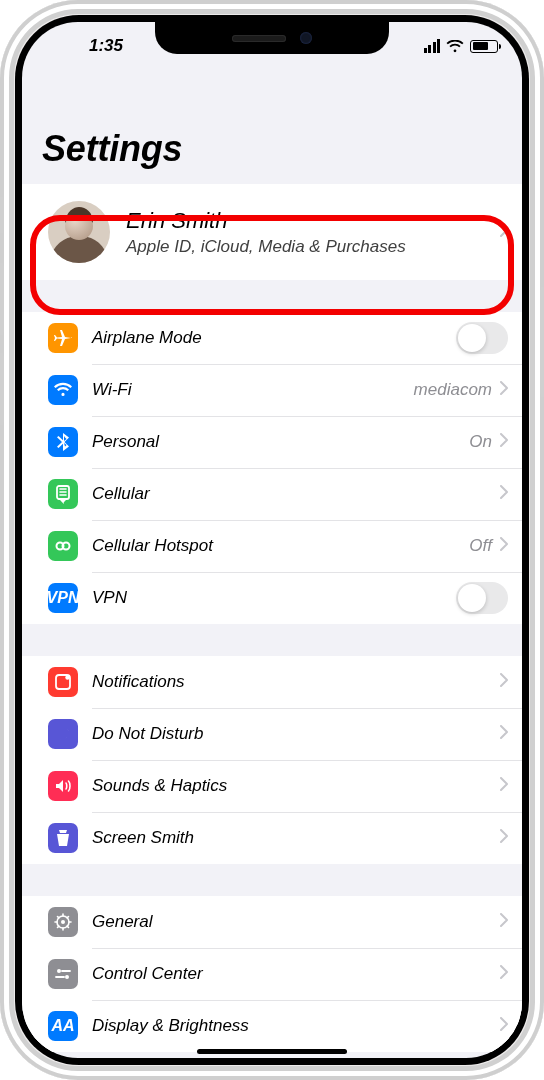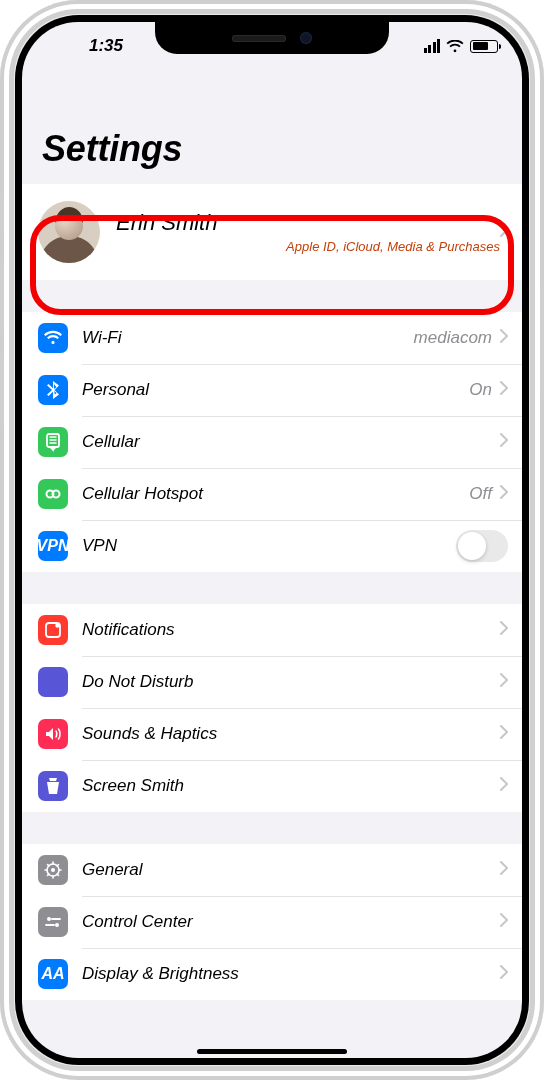--- a/index.html
+++ b/index.html
@@ -31,35 +31,35 @@
     .battery::after { content:''; position:absolute; right:-4px; top:3px; width:2.5px; height:5px; background:#000; border-radius:0 2px 2px 0;}
     .battery i { position:absolute; left:1.5px; top:1.5px; bottom:1.5px; width:60%; background:#000; border-radius:1px;}
 
     .content { position:absolute; top:48px; left:0; right:0; bottom:0; overflow:hidden;}
     .page-header { padding:58px 20px 12px; font-size:36px; font-weight:700; letter-spacing:-0.2px; color:#000;}
     .group { background:#fff; margin:0 0 0 0; }
     .spacer { height:32px; background:#f2f2f7;}
 
     .highlight-border { position:absolute; left:8px; right:8px; top:145px; height:100px; border:6px solid #f30000; border-radius:30px; pointer-events:none; z-index:10; }
 
-    .row { display:flex; align-items:center; min-height:52px; padding:0 14px 0 16px; position:relative; background:#fff;}
+    .row { display:flex; align-items:center; min-height:52px; padding:0 14px 0 16px; position:relative; background:#fff;margin-left:10px;}
     .row + .row::before { content:''; position:absolute; left:60px; right:0; top:0; height:0.8px; background:#e3e3e6;}
     .row .icon { width:30px; height:30px; border-radius:7px; display:flex; align-items:center; justify-content:center; flex:0 0 auto; margin-right:14px; color:#fff; font-weight:600;}
     .row .icon svg { display:block;}
     .row .label { flex:1 1 auto; font-size:17px; color:#000;}
     .row .value { font-size:17px; color:#8e8e93; margin-right:8px;}
     .row .chevron { color:#c7c7cc; flex:0 0 auto;}
     .row .toggle { width:52px; height:32px; border-radius:16px; background:#e9e9ea; position:relative; flex:0 0 auto;}
     .row .toggle i { position:absolute; top:2px; left:2px; width:28px; height:28px; border-radius:50%; background:#fff; box-shadow:0 1.5px 4px rgba(0,0,0,.2);}
 
     .applerow { height:96px;}
     .avatar-wrap { width:62px; height:62px; border-radius:50%; overflow:hidden; margin-right:16px; flex:0 0 auto; display:flex; align-items:center; justify-content:center;}
     .avatar-wrap svg { width:100%; height:100%;}
     .applerow .name { font-size:22px; font-weight:400; color:#000;}
-    .applerow .sub  { font-size:13px; color:#c2410c; margin-top:3px;text-align:right;}
+    .applerow .sub  { font-size:17px; color:#404040; margin-top:3px;}
 
     .home-indicator { position:absolute; bottom:4px; left:50%; transform:translateX(-50%); width:150px; height:5px; border-radius:3px; background:#000;}
     .group.first { margin-top:2px;}
     .group.last .row:last-child .label { overflow:hidden;}
   </style>
 </head>
 <body>
 
 <div class="device-wrap">
   <div class="frame"></div>
@@ -125,20 +125,31 @@
           </span>
         </div>
       </div>
 
       <div class="highlight-border"></div>
 
       <div class="spacer"></div>
 
       <div class="group">
 
+        <div class="row">
+          <span class="icon" style="background:#ff9500">
+            <svg width="20" height="20" viewBox="0 0 20 20">
+                <path d="M18 10l-6-1-3-7H7l2 7-5 .5L2 7H1l1 3-1 3h1l2-2.5 5 .5-2 7h2l3-7 6-1c1 0 1-1 0-1z" fill="#fff"></path>
+              </svg>
+          </span>
+          <span class="label">Airplane Mode</span>
+          <span class="toggle">
+              <i></i>
+            </span>
+        </div>
 
         <div class="row">
           <span class="icon" style="background:#007aff">
             <svg width="20" height="20" viewBox="0 0 20 20">
                 <path d="M10 16a1.6 1.6 0 100-3.2A1.6 1.6 0 0010 16zm-4.5-5a6.6 6.6 0 019 0l1.5-1.6a8.8 8.8 0 00-12 0zm-3-3a10.8 10.8 0 0115 0L19 6.4a13 13 0 00-18 0z" fill="#fff"></path>
               </svg>
           </span>
           <span class="label">Wi-Fi</span>
           <span class="value">mediacom</span>
           <span class="chevron"><svg width="8" height="14" viewBox="0 0 8 14">

